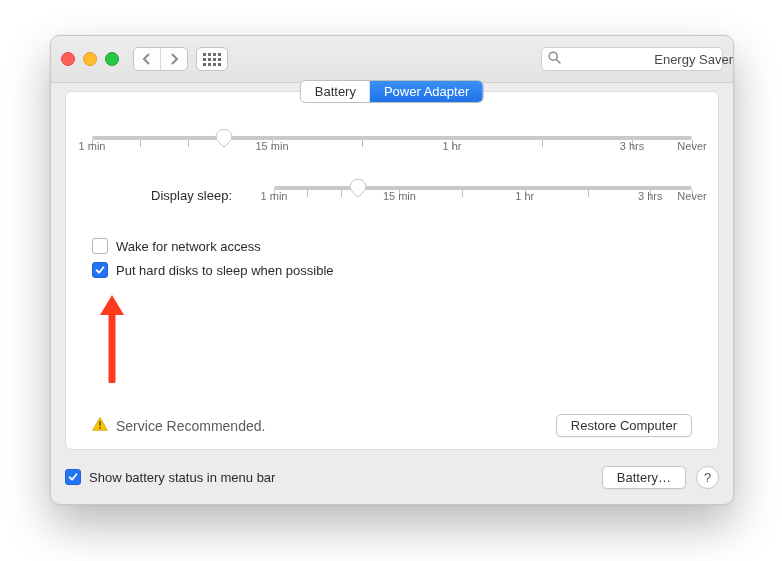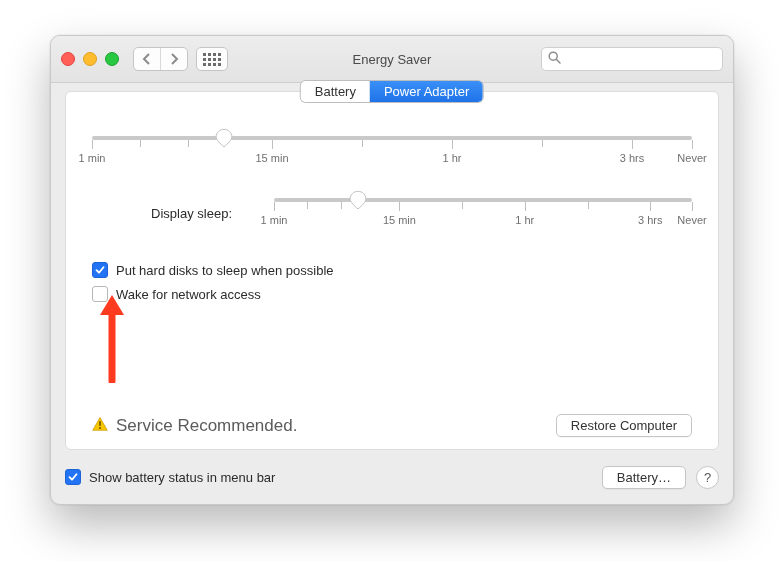--- a/index.html
+++ b/index.html
@@ -81,21 +81,21 @@
     display:grid;
     grid-template-columns: repeat(4, 3px);
     grid-auto-rows:3px;
     gap:2px;
   }
   .grid-dots span { background:#6c6c6c; width:3px;height:3px; }
 
   .title {
     position:absolute;
     left:0; right:0;
-    text-align:center;
+    text-align:right;
     font-size:13px;
     color:#4a4a4a;
     pointer-events:none;
   }
 
   .search {
     margin-left:auto;
     display:flex;
     align-items:center;
     height:22px;
@@ -181,21 +181,20 @@
     position:absolute; top:0;
     width:1px; height:7px;
     background:#bfbfbf;
   }
   .tick.major { height:9px; }
   .tick-labels {
     display:flex;
     justify-content:space-between;
     font-size:11px;
     color:#6f6f6f;
-    margin-top:12px;
     position:relative;
   }
   .tick-labels span { position:absolute; transform:translateX(-50%); }
   .thumb {
     position:absolute;
     top:50%;
     width:19px;height:19px;
     transform:translate(-50%, -50%);
     pointer-events:none;
   }
@@ -232,21 +231,21 @@
   
   .service-row {
     position:absolute;
     left:26px; right:26px; bottom:12px;
     display:flex;
     align-items:center;
     justify-content:space-between;
   }
   .service-left {
     display:flex;align-items:center;gap:8px;
-    font-size:17px;color:#5b5b5b;
+    font-size:14px;color:#5b5b5b;
   }
 
   .mac-btn {
     background:#ffffff;
     border:1px solid #c5c5c5;
     border-radius:5px;
     padding:3px 14px;
     font-size:13px;
     color:#333;
     box-shadow: 0 1px 0 rgba(0,0,0,0.03);
@@ -398,30 +397,30 @@
             <span style="left:30%">15 min</span>
             <span style="left:60%">1 hr</span>
             <span style="left:90%">3 hrs</span>
             <span style="left:100%">Never</span>
           </div>
         </div>
       </div>
 
       <div style="margin-top:34px; display:flex; flex-direction:column; gap:8px;">
         <div class="check-row">
+          <span class="checkbox"></span>
+          <span>Wake for network access</span>
+        </div>
+        <div class="check-row">
           <span class="checkbox checked">
             <svg width="10" height="10" viewBox="0 0 10 10">
               <polyline points="1.5,5.2 4,7.7 8.5,2.2" fill="none" stroke="#fff" stroke-width="1.8" stroke-linecap="round" stroke-linejoin="round"></polyline>
             </svg>
           </span>
           <span>Put hard disks to sleep when possible</span>
-        </div>
-        <div class="check-row">
-          <span class="checkbox"></span>
-          <span>Wake for network access</span>
         </div>
       </div>
 
       <div class="arrow">
         <svg width="28" height="88" viewBox="0 0 28 88">
           <line x1="14" y1="86" x2="14" y2="14" stroke="#ff3b1f" stroke-width="7" stroke-linecap="round"></line>
           <polygon points="14,0 26,20 2,20" fill="#ff3b1f"></polygon>
         </svg>
       </div>
 

